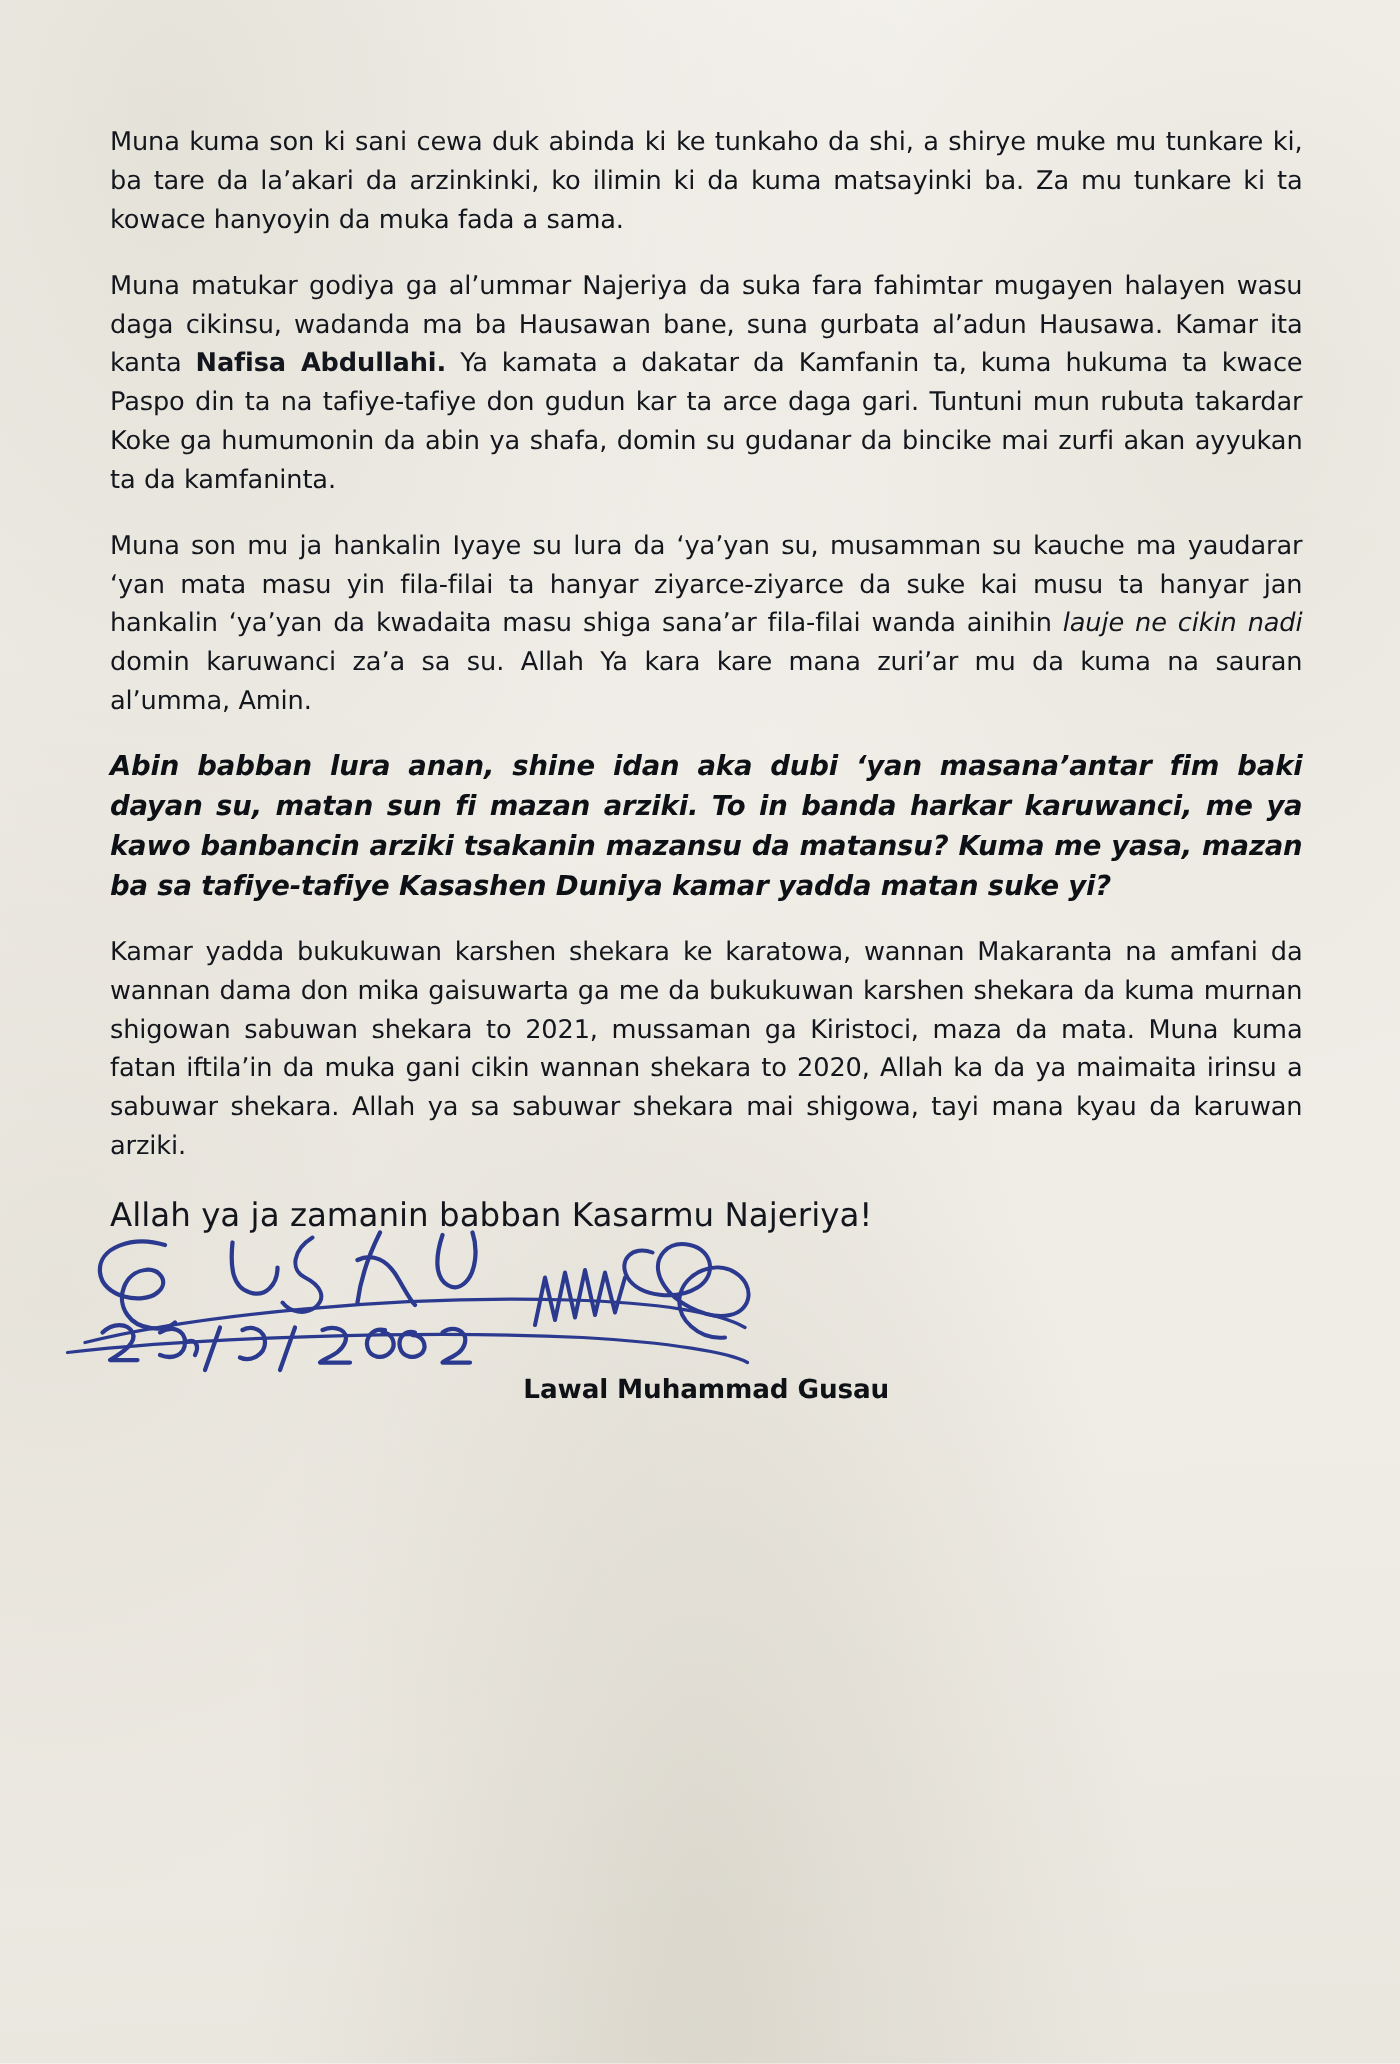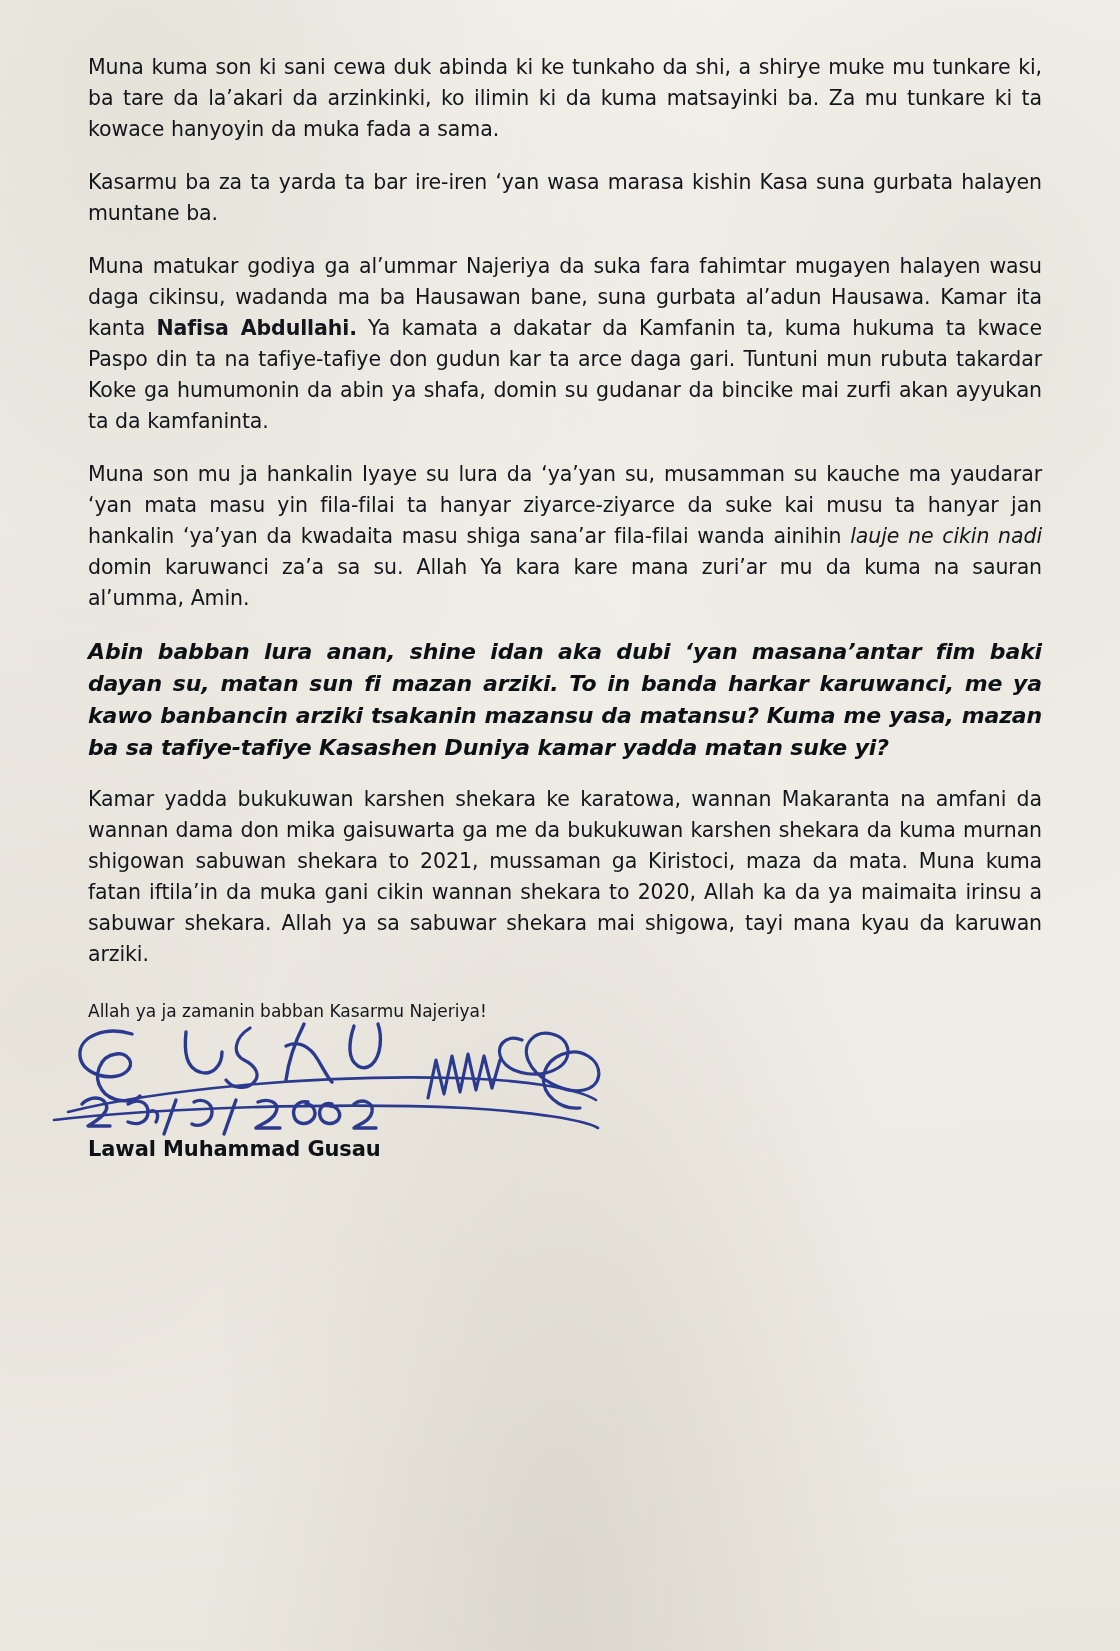--- a/index.html
+++ b/index.html
@@ -28,20 +28,21 @@
       radial-gradient(ellipse at 50% 97%, rgba(208,204,192,0.6) 0%, rgba(208,204,192,0) 45%),
       radial-gradient(ellipse at 4% 62%, rgba(218,214,203,0.45) 0%, rgba(218,214,203,0) 35%),
       linear-gradient(178deg, #f7f5f0 0%, #f2f0ea 40%, #efece5 72%, #eae7df 100%);
     pointer-events: none;
     z-index: 0;
   }
   .content {
     position: relative;
     z-index: 1;
     padding: 52px 78px 0 88px;
+    margin-top: 46px;
   }
   p.body-text {
     margin: 0 0 22px 0;
     font-size: 20.5px;
     line-height: 31px;
     color: #13161c;
     text-align: justify;
     letter-spacing: -0.1px;
     word-spacing: 0.3px;
   }
@@ -53,21 +54,21 @@
     font-size: 22px;
     line-height: 32px;
     font-weight: bold;
     font-style: italic;
     color: #0d1014;
     text-align: justify;
     letter-spacing: -0.15px;
   }
   p.closing-line {
     margin: 26px 0 0 0;
-    font-size: 17px;
+    font-size: 26px;
     line-height: 30px;
     color: #13161c;
     text-align: left;
   }
   .signature-block {
     position: relative;
     margin-top: -4px;
     height: 112px;
   }
   .signature-svg {
@@ -78,33 +79,33 @@
     height: 120px;
     overflow: visible;
   }
   .signer {
     margin: 0;
     font-size: 21px;
     line-height: 27px;
     font-weight: bold;
     color: #0e1116;
     letter-spacing: -0.1px;
+    text-align: center;
   }
   .signer-lines { margin-top: 2px; }
 </style>
 </head>
 <body>
 
 <div class="page">
   <div class="content">
 
     <p class="body-text">Muna kuma son ki sani cewa duk abinda ki ke tunkaho da shi, a shirye muke mu tunkare ki, ba tare da la’akari da arzinkinki, ko ilimin ki da kuma matsayinki ba. Za mu tunkare ki ta kowace hanyoyin da muka fada a sama.</p>
 
 
-    <p class="body-text">Kasarmu ba za ta yarda ta bar ire-iren ‘yan wasa marasa kishin Kasa suna gurbata halayen muntane ba.</p>
 
     <p class="body-text"><span>Muna matukar godiya ga al’ummar Najeriya da suka fara fahimtar mugayen halayen wasu daga cikinsu, wadanda ma ba Hausawan bane, suna gurbata al’adun Hausawa. Kamar ita kanta </span><span class="emph-name">Nafisa Abdullahi.</span><span> Ya kamata a dakatar da Kamfanin ta, kuma hukuma ta kwace Paspo din ta na tafiye-tafiye don gudun kar ta arce daga gari. Tuntuni mun rubuta takardar Koke ga humumonin da abin ya shafa, domin su gudanar da bincike mai zurfi akan ayyukan ta da kamfaninta.</span></p>
 
     <p class="body-text"><span>Muna son mu ja hankalin Iyaye su lura da ‘ya’yan su, musamman su kauche ma yaudarar ‘yan mata masu yin fila-filai ta hanyar ziyarce-ziyarce da suke kai musu ta hanyar jan hankalin ‘ya’yan da kwadaita masu shiga sana’ar fila-filai wanda ainihin </span><span class="ital">lauje ne cikin nadi</span><span> domin karuwanci za’a sa su. Allah Ya kara kare mana zuri’ar mu da kuma na sauran al’umma, Amin.</span></p>
 
     <p class="callout">Abin babban lura anan, shine idan aka dubi ‘yan masana’antar fim baki dayan su, matan sun fi mazan arziki. To in banda harkar karuwanci, me ya kawo banbancin arziki tsakanin mazansu da matansu? Kuma me yasa, mazan ba sa tafiye-tafiye Kasashen Duniya kamar yadda matan suke yi?</p>
 
     <p class="body-text">Kamar yadda bukukuwan karshen shekara ke karatowa, wannan Makaranta na amfani da wannan dama don mika gaisuwarta ga me da bukukuwan karshen shekara da kuma murnan shigowan sabuwan shekara to 2021, mussaman ga Kiristoci, maza da mata. Muna kuma fatan iftila’in da muka gani cikin wannan shekara to 2020, Allah ka da ya maimaita irinsu a sabuwar shekara. Allah ya sa sabuwar shekara mai shigowa, tayi mana kyau da karuwan arziki.</p>
 
 

